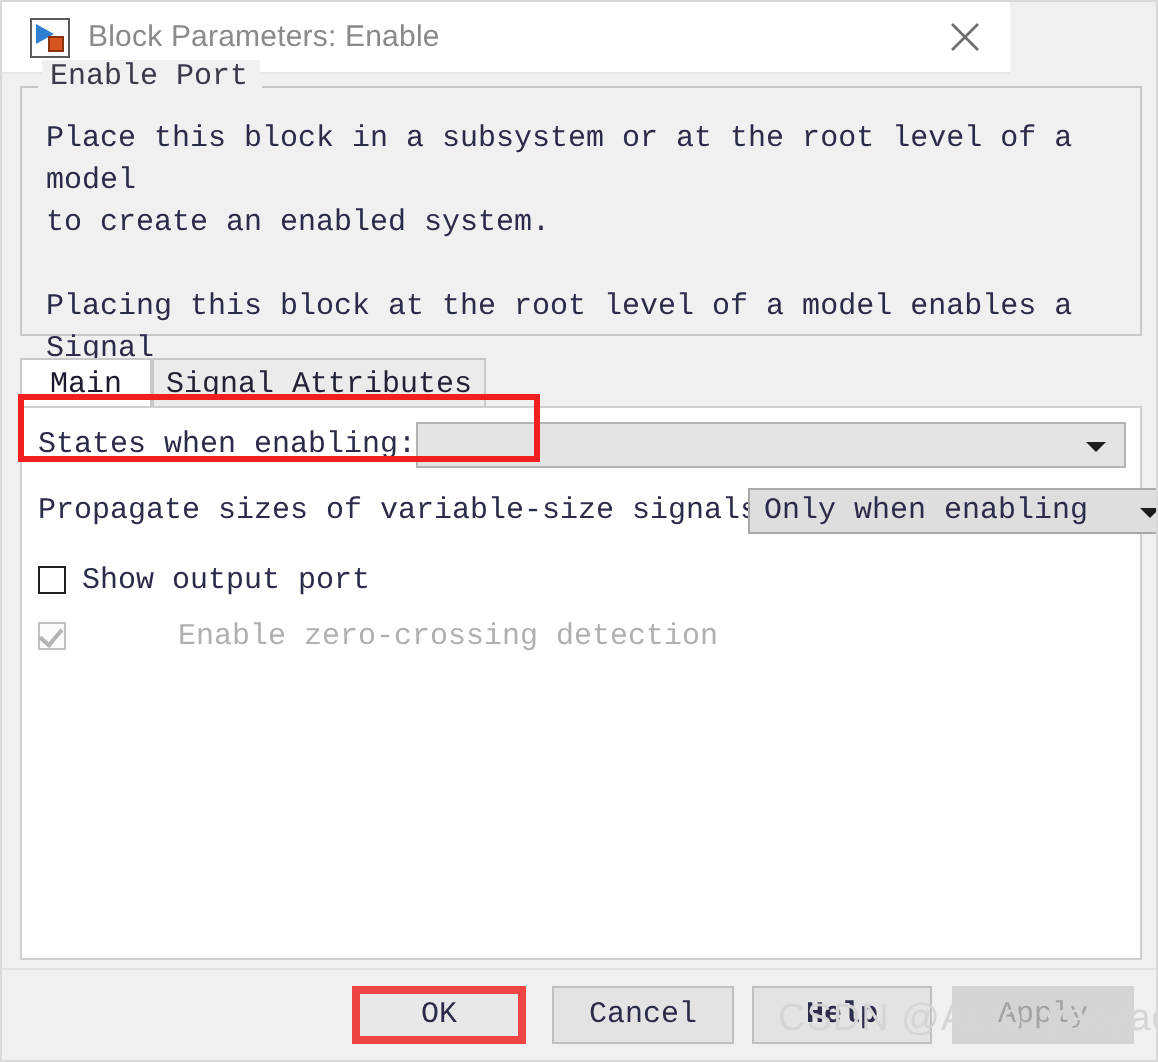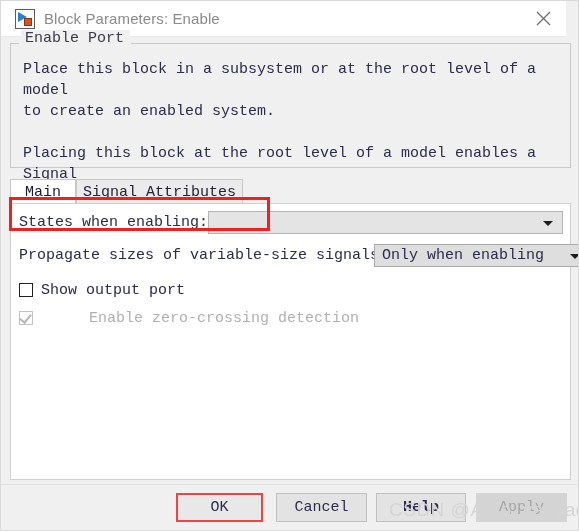--- a/index.html
+++ b/index.html
@@ -21,21 +21,21 @@
     background: #f0f0f0;
     box-sizing: border-box;
     border: 1px solid #d9d9d9;
     overflow: hidden;
   }
 
   
   #titlebar {
     position: absolute;
     left: 0; top: 0;
-    width: 565px;
+    width: 504px;
     height: 35px;
     background: #ffffff;
     display: flex;
     align-items: center;
     border-bottom: 1px solid #e8e8e8;
   }
   #app-icon {
     width: 20px;
     height: 20px;
     margin-left: 14px;
@@ -333,21 +333,21 @@
     align-items: center;
     justify-content: center;
     font-size: 15px;
     color: #2b2b4a;
     cursor: default;
     white-space: nowrap;
   }
   #btn-ok {
     left: 175px;
     width: 87px;
-    border: 2px solid #ef4444;
+    border: 4px solid #ef4444;
     background: #e8e8e8;
   }
   #btn-cancel { left: 275px; width: 91px; }
   #btn-help   { left: 375px; width: 90px; font-weight: bold; }
   #btn-apply {
     left: 475px;
     width: 91px;
     background: #d4d4d4;
     border: 1px solid #d4d4d4;
     color: #a3a3a3;

